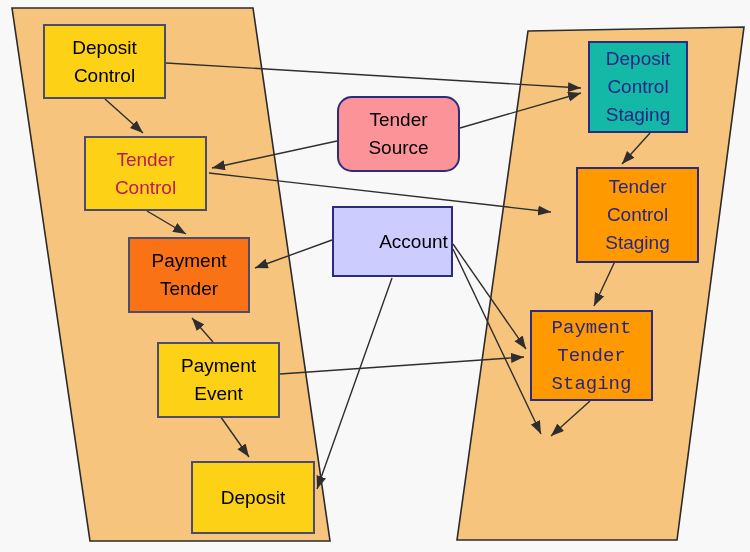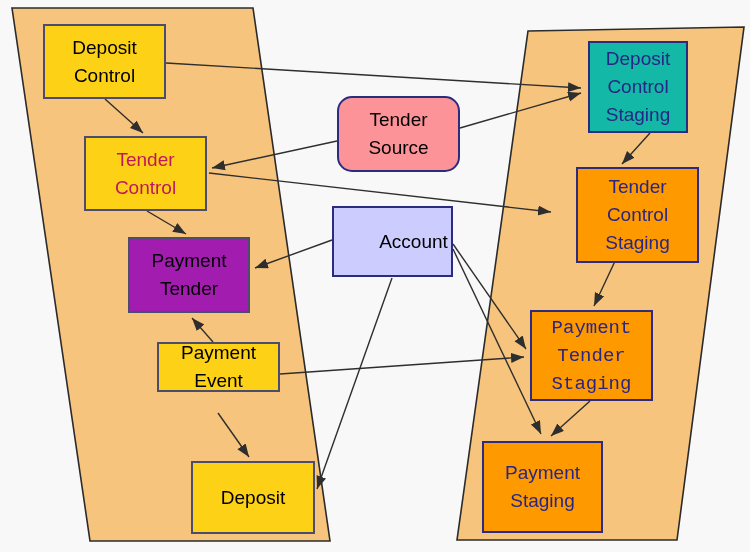--- a/index.html
+++ b/index.html
@@ -56,41 +56,38 @@
         <line x1="590" y1="401" x2="551" y2="436" stroke="#2e2e2e" stroke-width="1.4" marker-end="url(#arrowhead)"></line>
       </g>
   </svg>
   <div id="nodes">
       <div class="node" style="left: 43px; top: 24px; width: 123px; height: 75px; background: rgb(252, 209, 22); border-color: rgb(76, 76, 110); color: rgb(0, 0, 0);">
         <span>Deposit Control</span>
       </div>
       <div class="node" style="left: 84px; top: 136px; width: 123px; height: 75px; background: rgb(252, 209, 22); border-color: rgb(76, 76, 110); color: #be185d;">
         <span>Tender Control</span>
       </div>
-      <div class="node" style="left: 128px; top: 237px; width: 122px; height: 76px; background: #a21caf; border-color: rgb(76, 76, 110); color: rgb(0, 0, 0);">
+      <div class="node" style="left: 128px; top: 237px; width: 122px; height: 76px; background: #f97316; border-color: rgb(76, 76, 110); color: rgb(0, 0, 0);">
         <span>Payment Tender</span>
       </div>
-      <div class="node" style="left: 157px; top: 342px; width: 123px; height: 50px; background: rgb(252, 209, 22); border-color: rgb(76, 76, 110); color: rgb(0, 0, 0);">
+      <div class="node" style="left: 157px; top: 342px; width: 123px; height: 76px; background: rgb(252, 209, 22); border-color: rgb(76, 76, 110); color: rgb(0, 0, 0);">
         <span>Payment Event</span>
       </div>
       <div class="node" style="left: 191px; top: 461px; width: 124px; height: 73px; background: rgb(252, 209, 22); border-color: rgb(76, 76, 110); color: rgb(0, 0, 0);">
         <span>Deposit</span>
       </div>
       <div class="node" style="left: 337px; top: 96px; width: 123px; height: 76px; background: rgb(251, 147, 152); border-color: rgb(43, 43, 128); color: rgb(0, 0, 0); border-radius: 15px;">
         <span>Tender Source</span>
       </div>
       <div class="node" style="left: 332px; top: 206px; width: 121px; height: 71px; background: rgb(204, 204, 255); border-color: rgb(43, 43, 128); color: rgb(0, 0, 0); padding-left: 44px;">
         <span>Account</span>
       </div>
       <div class="node" style="left: 588px; top: 41px; width: 100px; height: 92px; background: #14b8a6; border-color: rgb(43, 43, 128); color: rgb(38, 38, 135);">
         <span>Deposit Control Staging</span>
       </div>
       <div class="node" style="left: 556px; top: 167px; width: 123px; height: 96px; background: rgb(255, 153, 0); border-color: rgb(43, 43, 128); color: rgb(38, 38, 135); margin-left: 20px;">
         <span>Tender Control Staging</span>
       </div>
       <div class="node" style="left: 530px; top: 310px; width: 123px; height: 91px; background: rgb(255, 153, 0); border-color: rgb(43, 43, 128); color: rgb(38, 38, 135); font-family: Liberation Mono, monospace;">
         <span>Payment Tender Staging</span>
       </div>
-      <div class="node" style="left: 482px; top: 441px; width: 121px; height: 92px; background: rgb(255, 153, 0); border-color: rgb(43, 43, 128); color: rgb(38, 38, 135);">
-        <span>Payment Staging</span>
-      </div>
     </div>
 </div>
 
 </body></html>

